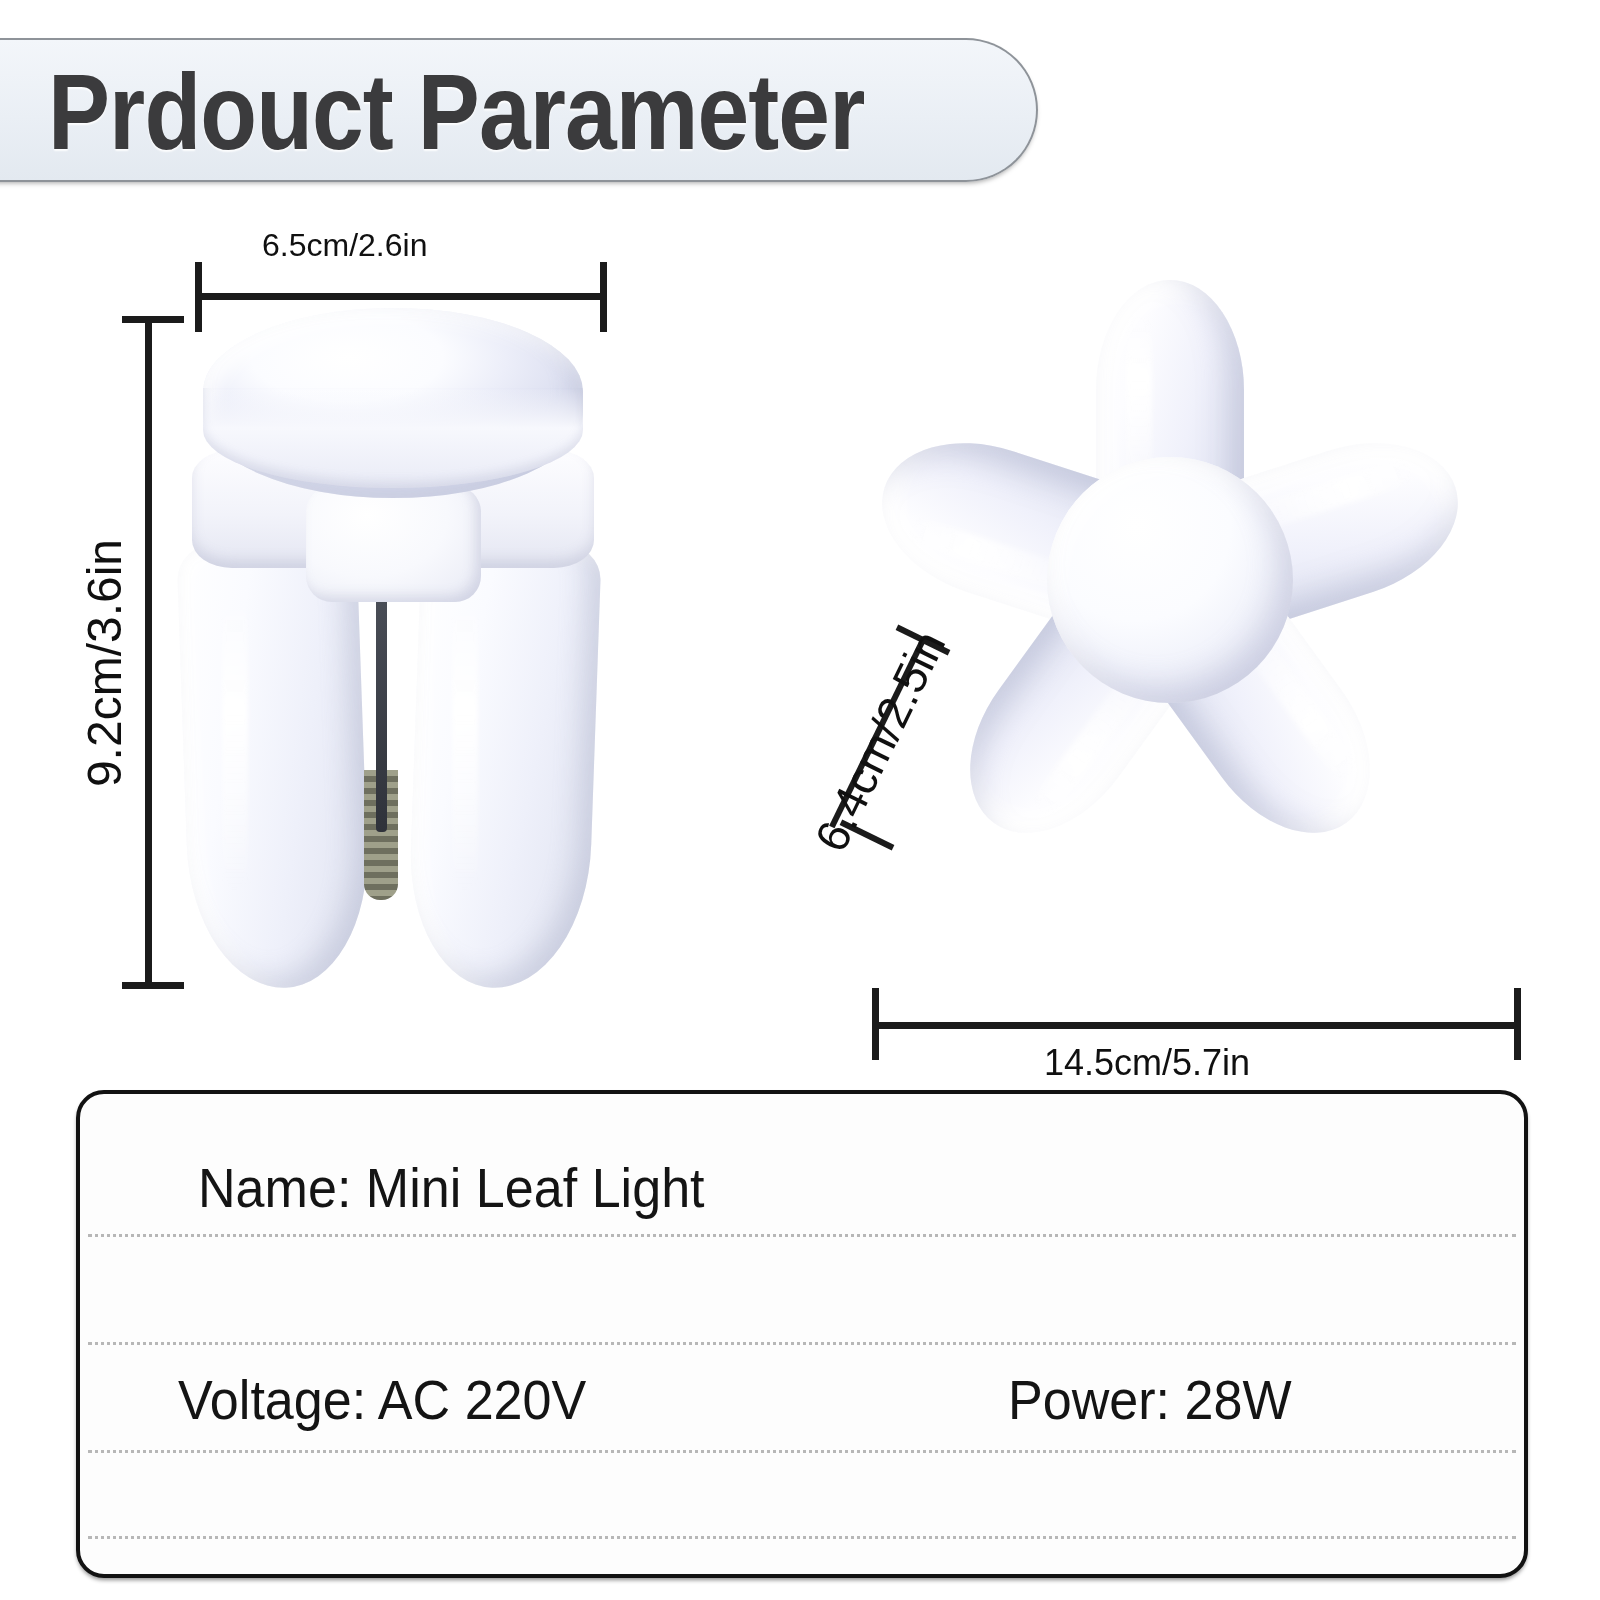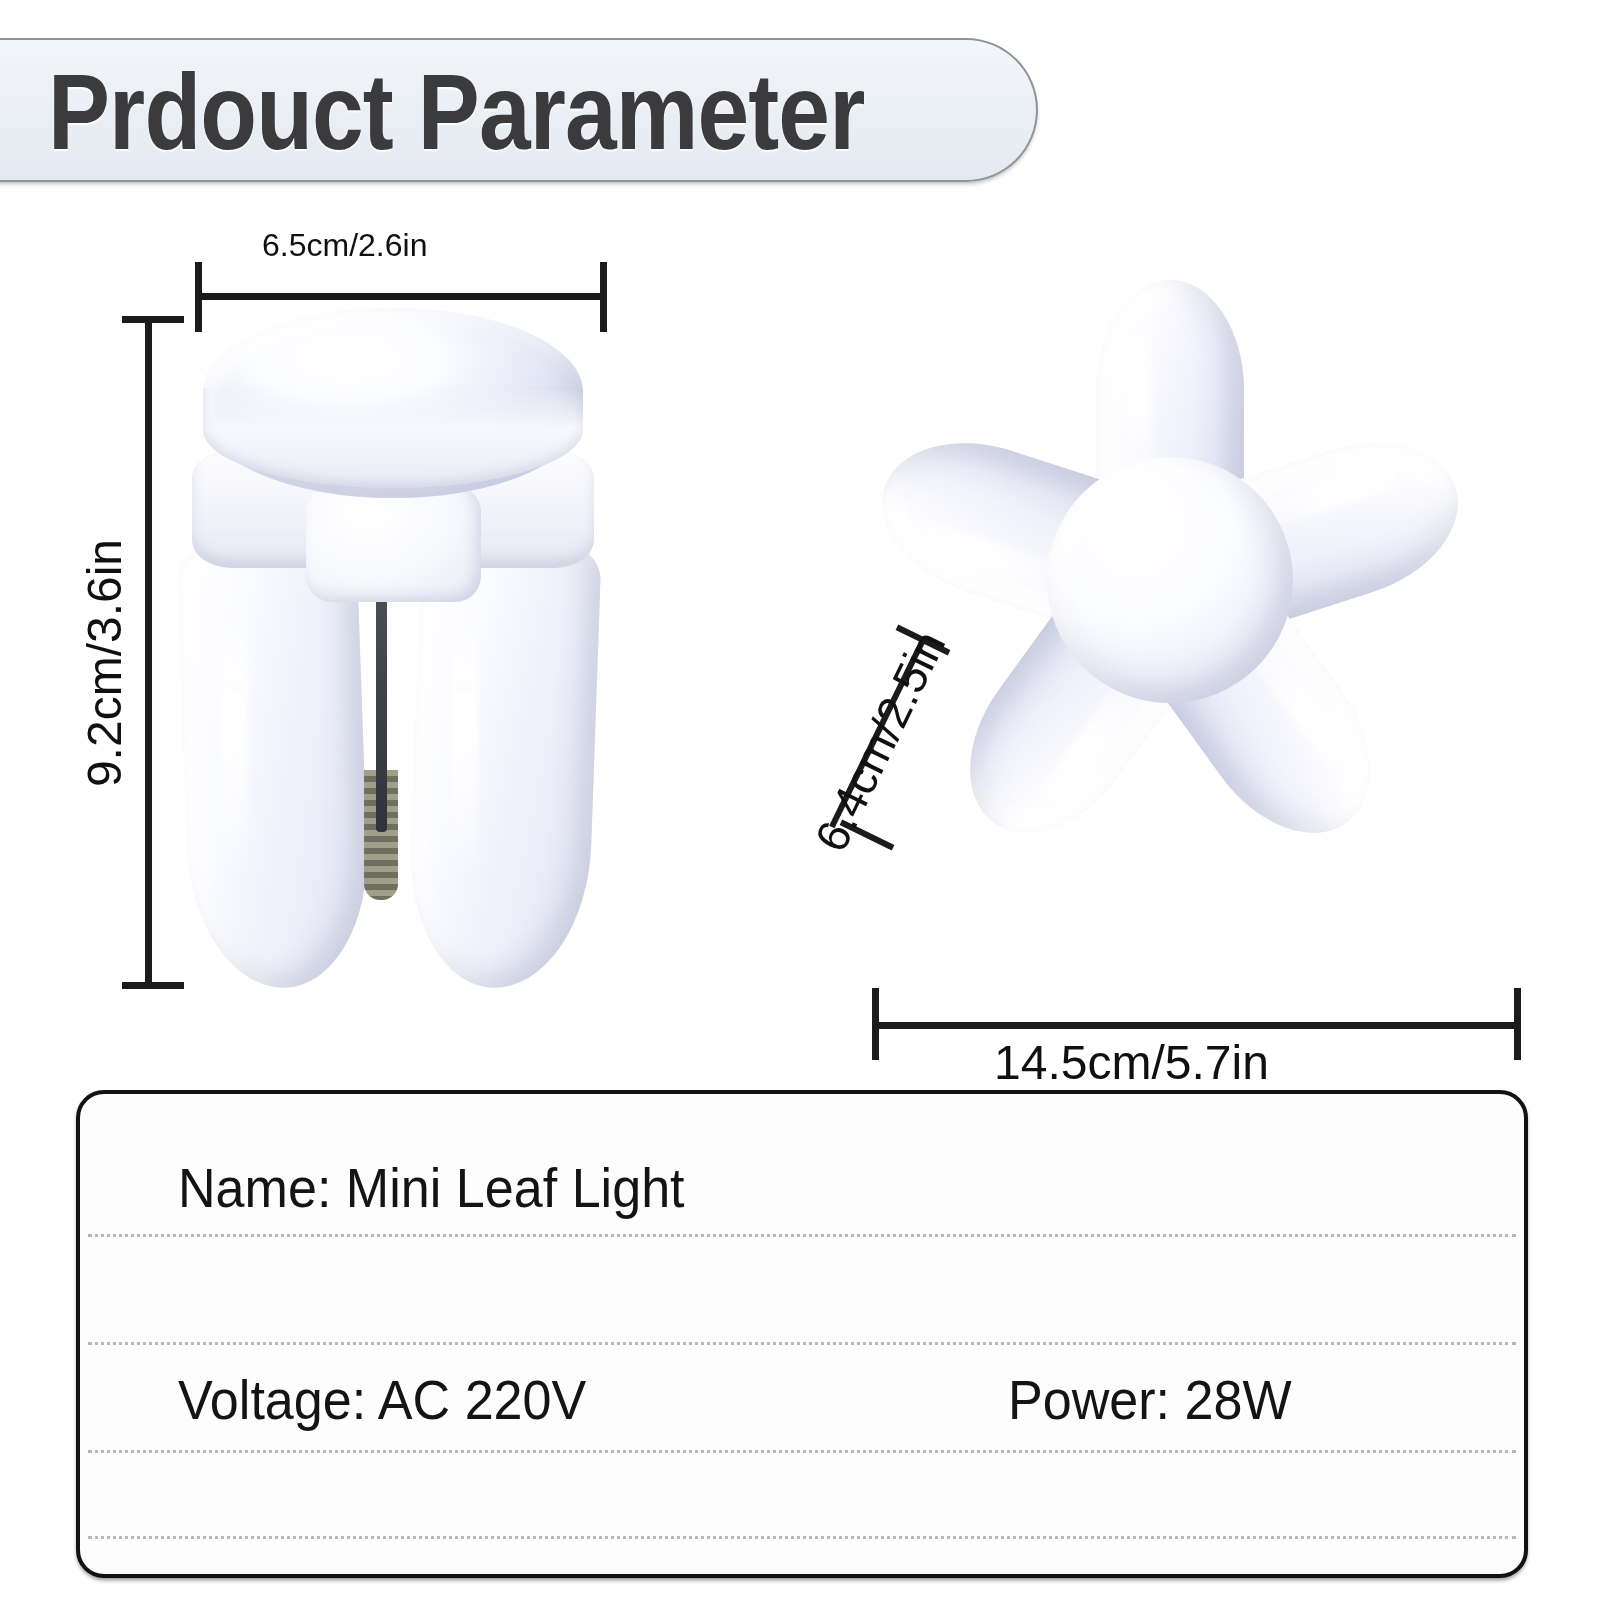--- a/index.html
+++ b/index.html
@@ -283,26 +283,26 @@
   <div class="dim-line" style="left:920px; top:640px; width:6px; height:208px; transform:rotate(26deg); transform-origin:50% 0%;"></div>
   <div class="dim-line" style="left:894px; top:637px; width:58px; height:6px; transform:rotate(26deg);"></div>
   <div class="dim-line" style="left:838px; top:832px; width:58px; height:6px; transform:rotate(26deg);"></div>
   <div class="dim-label" style="left:730px; top:718px; width:300px; text-align:center; font-size:46px; transform:rotate(-64deg);">6.4cm/2.5in</div>
 </div>
 
 <div>
   <div class="dim-line" style="left:875px; top:1022px; width:646px; height:7px;"></div>
   <div class="dim-line" style="left:872px; top:988px; width:7px; height:72px;"></div>
   <div class="dim-line" style="left:1514px; top:988px; width:7px; height:72px;"></div>
-  <div class="dim-label" style="left:994px; top:1040px; font-size:48px;text-align:right;">14.5cm/5.7in</div>
+  <div class="dim-label" style="left:1044px; top:1040px; font-size:36px;text-align:right;">14.5cm/5.7in</div>
 </div>
 
 <div id="spec-box">
 
-  <div class="spec-row" style="top:46px; height:96px;">
+  <div class="spec-row" style="top:46px; height:96px;margin-left:20px;">
     <div class="spec-text spec-left">Name: Mini Leaf Light</div>
   </div>
   <div class="spec-sep" style="top:140px;"></div>
 
   <div class="spec-sep" style="top:248px;"></div>
 
   <div class="spec-row" style="top:256px; height:100px;">
     <div class="spec-text spec-left">Voltage: AC 220V</div>
     <div class="spec-text spec-right">Power: 28W</div>
   </div>

